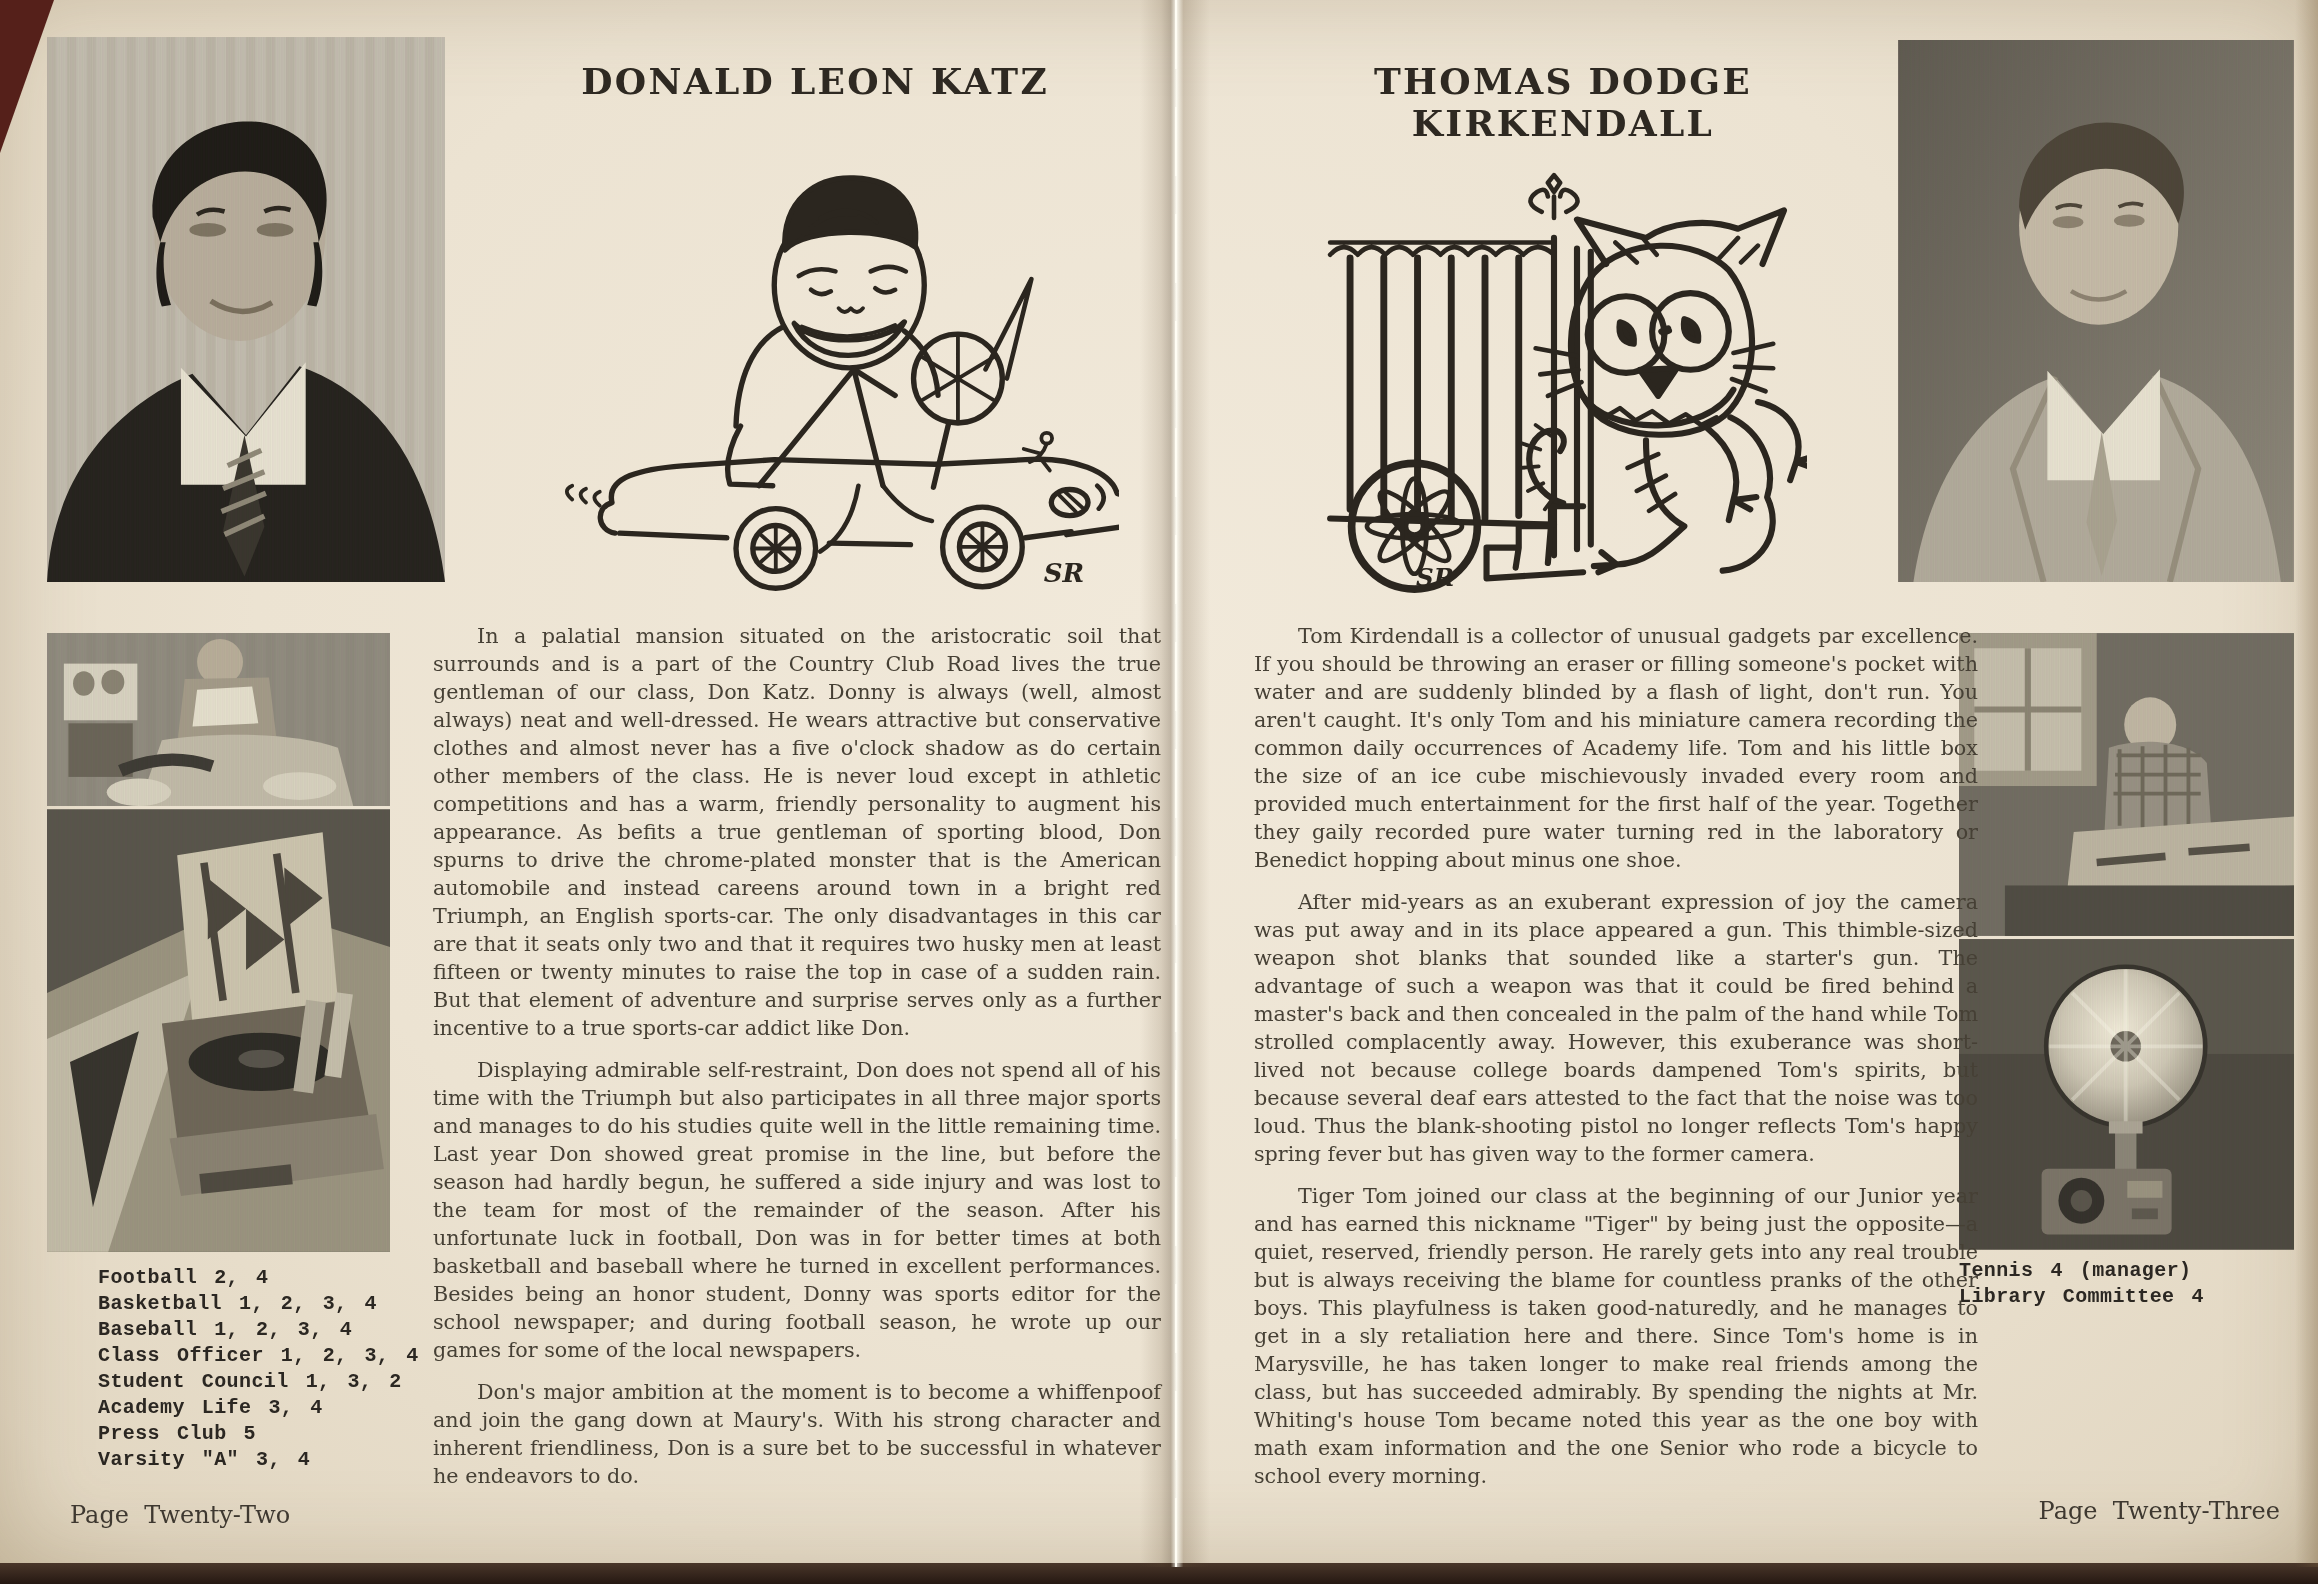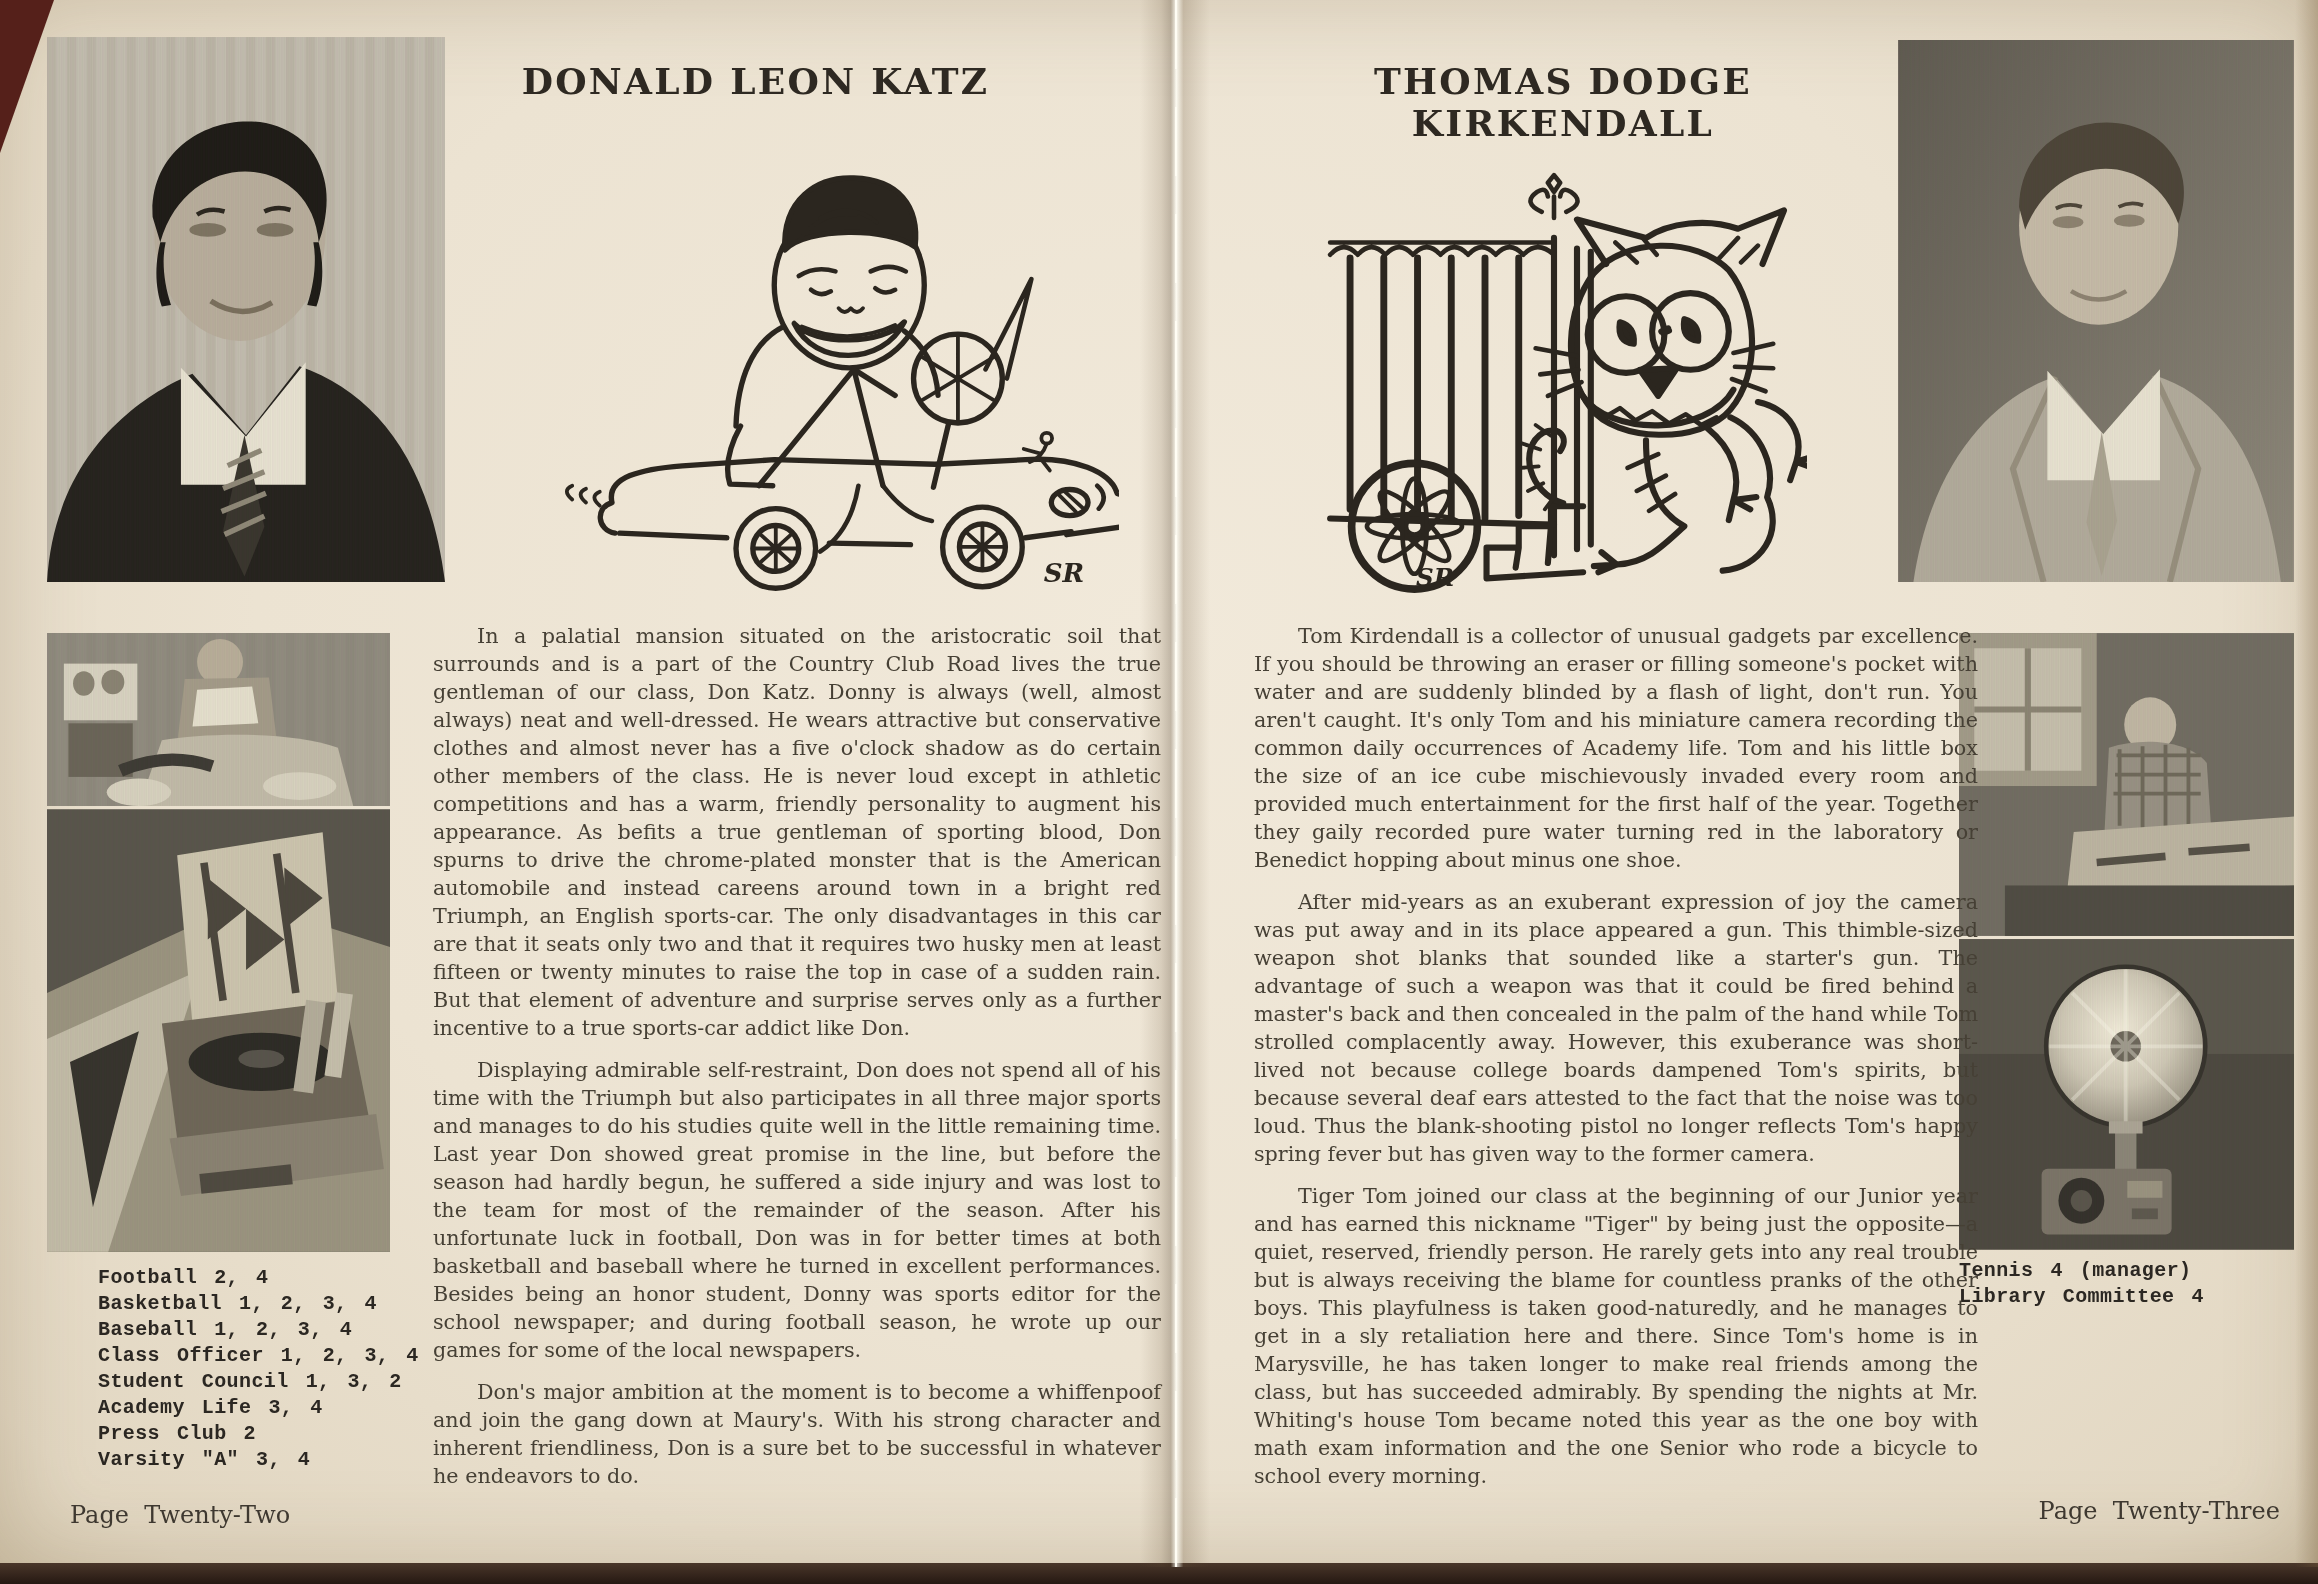--- a/index.html
+++ b/index.html
@@ -60,21 +60,21 @@
         <stop offset="0%" stop-color="#5f5a50"></stop>
         <stop offset="100%" stop-color="#8e887a"></stop>
       </linearGradient>
     </defs>
   </svg>
 
   <div class="spread"></div>
   <div class="corner-dark"></div>
   <div class="bottom-strip"></div>
 
-  <div class="title" style="left:449px;top:60px;width:613px;">DONALD LEON KATZ</div>
+  <div class="title" style="left:436px;top:60px;width:613px;text-align:right;">DONALD LEON KATZ</div>
 
   <svg class="photo" style="left:47px;top:37px" width="398" height="545" viewBox="0 0 520 712">
     <rect width="520" height="712" fill="url(#stripes)"></rect>
     <rect width="520" height="712" fill="rgba(180,172,156,.25)"></rect>
     <path d="M0,712 C10,545 120,470 190,440 L260,520 L330,430 C430,465 500,555 520,712 Z" fill="#24211c"></path>
     <path d="M175,432 L260,522 L338,425 L338,585 L175,585 Z" fill="#e9e3d2"></path>
     <path d="M258,520 L230,645 L258,705 L284,640 Z" fill="#38342c"></path>
     <path d="M236,560 L280,540 M230,590 L284,568 M228,620 L286,596 M232,650 L284,626" stroke="#8f8877" stroke-width="7"></path>
     <ellipse cx="252" cy="255" rx="112" ry="142" fill="#b9ae9c"></ellipse>
     <path d="M138,235 C130,95 335,65 362,185 C370,215 362,250 355,268 C345,150 185,140 148,268 Z" fill="#1d1a15"></path>
@@ -159,21 +159,21 @@
     <rect width="448" height="578" fill="url(#halftone)"></rect>
   </svg>
 
   <div class="activities" style="left:98px;top:1265px;">
     <div>Football 2, 4</div>
     <div>Basketball 1, 2, 3, 4</div>
     <div>Baseball 1, 2, 3, 4</div>
     <div>Class Officer 1, 2, 3, 4</div>
     <div>Student Council 1, 3, 2</div>
     <div>Academy Life 3, 4</div>
-    <div>Press Club 2</div>
+    <div>Press Club 5</div>
     <div>Varsity "A" 3, 4</div>
   </div>
 
   <div class="body-col" style="left:433px;top:622px;width:728px;">
     <p>In a palatial mansion situated on the aristocratic soil that surrounds and is a part of the Country Club Road lives the true gentleman of our class, Don Katz. Donny is always (well, almost always) neat and well-dressed. He wears attractive but conservative clothes and almost never has a five o'clock shadow as do certain other members of the class. He is never loud except in athletic competitions and has a warm, friendly personality to augment his appearance. As befits a true gentleman of sporting blood, Don spurns to drive the chrome-plated monster that is the American automobile and instead careens around town in a bright red Triumph, an English sports-car. The only disadvantages in this car are that it seats only two and that it requires two husky men at least fifteen or twenty minutes to raise the top in case of a sudden rain. But that element of adventure and surprise serves only as a further incentive to a true sports-car addict like Don.</p>
     <p>Displaying admirable self-restraint, Don does not spend all of his time with the Triumph but also participates in all three major sports and manages to do his studies quite well in the little remaining time. Last year Don showed great promise in the line, but before the season had hardly begun, he suffered a side injury and was lost to the team for most of the remainder of the season. After his unfortunate luck in football, Don was in for better times at both basketball and baseball where he turned in excellent performances. Besides being an honor student, Donny was sports editor for the school newspaper; and during football season, he wrote up our games for some of the local newspapers.</p>
     <p>Don's major ambition at the moment is to become a whiffenpoof and join the gang down at Maury's. With his strong character and inherent friendliness, Don is a sure bet to be successful in whatever he endeavors to do.</p>
   </div>
 
   <div class="footer" style="left:70px;top:1501px;">Page Twenty-Two</div>

